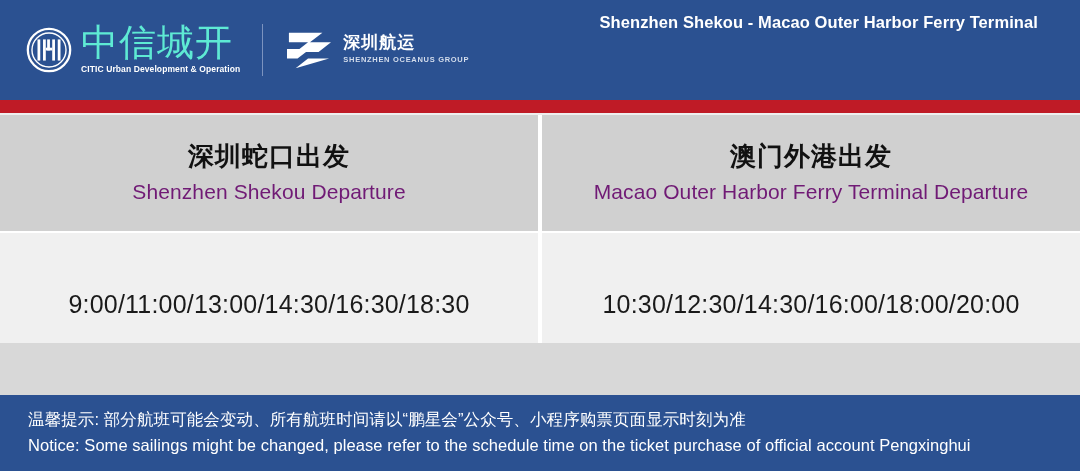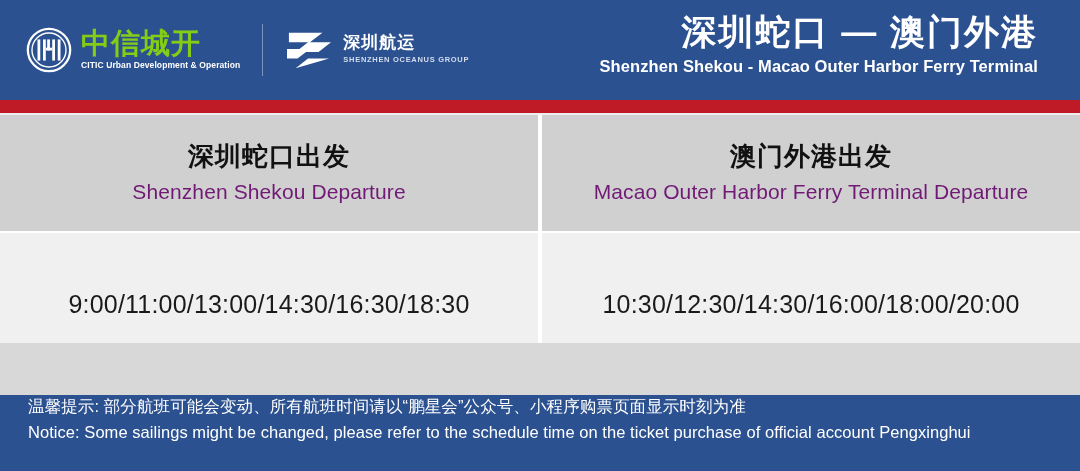--- a/index.html
+++ b/index.html
@@ -44,23 +44,23 @@
     height: 46px;
     flex: 0 0 46px;
   }
   .citic-text {
     margin-left: 9px;
     display: flex;
     flex-direction: column;
     justify-content: center;
   }
   .citic-cn {
-    color: #84cc16;
-    font-size: 29px;
-    font-weight: bold;
+    color: #5eead4;
+    font-size: 37px;
+    font-weight: normal;
     letter-spacing: 1px;
     line-height: 1.05;
     white-space: nowrap;
   }
   .citic-en {
     color: #ffffff;
     font-size: 8.5px;
     font-weight: bold;
     letter-spacing: 0.1px;
     line-height: 1.4;
@@ -200,20 +200,21 @@
 
   
   .footer {
     position: absolute;
     left: 0; top: 395px;
     width: 1080px;
     height: 76px;
     background: #2b5191;
     display: flex;
     flex-direction: column;
+    justify-content: center;
     padding-left: 28px;
     box-sizing: border-box;
   }
   .notice-cn {
     color: #ffffff;
     font-size: 16.5px;
     line-height: 1.45;
     letter-spacing: 0.1px;
     white-space: nowrap;
   }
@@ -261,21 +262,20 @@
         </svg>
         <div class="sog-text">
           <div class="sog-cn">深圳航运</div>
           <div class="sog-en">SHENZHEN OCEANUS GROUP</div>
         </div>
       </div>
 
     </div>
 
     <div class="title-zone">
-      <div class="title-cn">深圳蛇口 — 澳门外港</div>
       <div class="title-en">Shenzhen Shekou - Macao Outer Harbor Ferry Terminal</div>
     </div>
 
   </div>
 
   <div class="red-bar"></div>
 
   <div class="table">
 
     <div class="row row-head">

